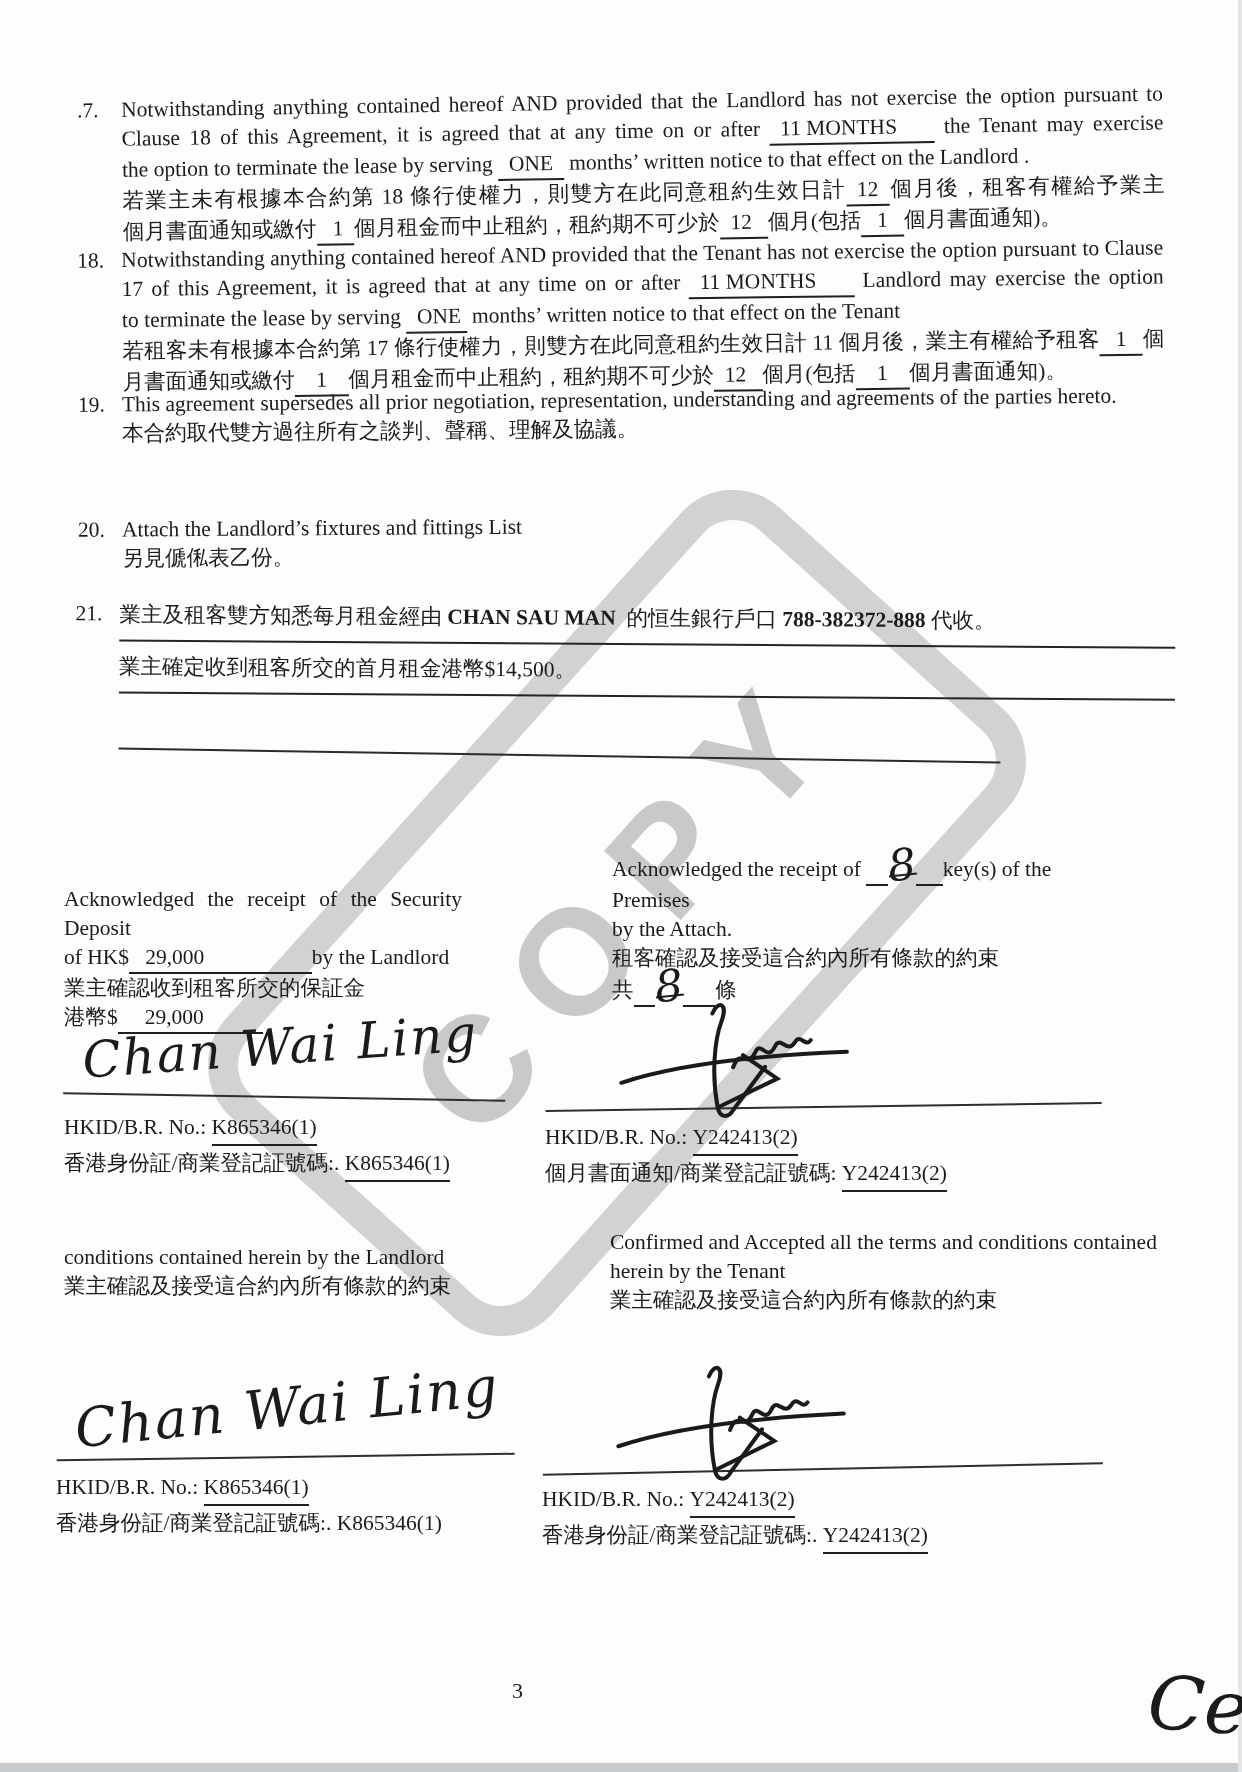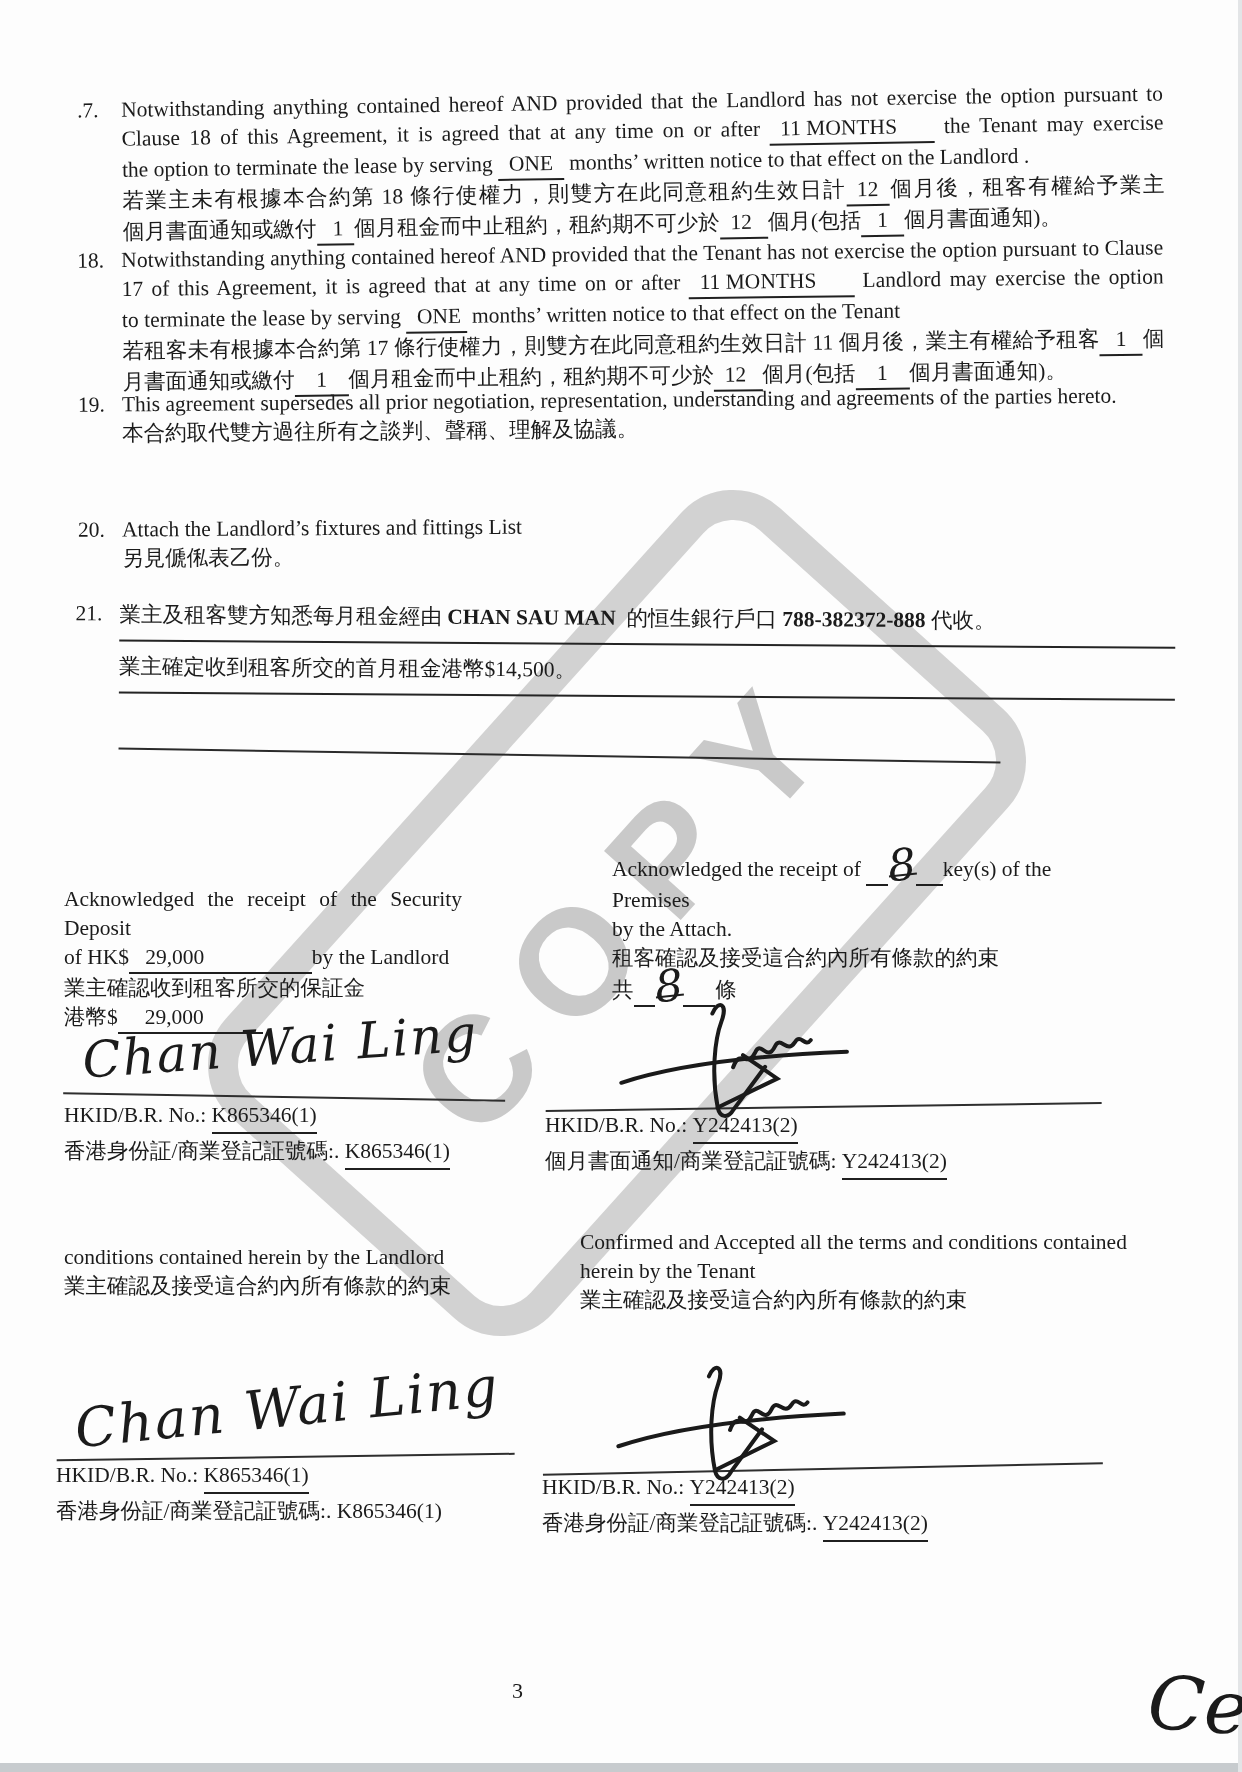--- a/index.html
+++ b/index.html
@@ -60,28 +60,28 @@
     display:inline-block;transform:rotate(-5deg);letter-spacing:2px;
     margin-left:18px;
   }
   .id-lines .line{line-height:34px;}
   #sig1-l{left:64px;top:1000px;width:442px;}
   #sig1-l .sig-wrap{height:96px;transform:rotate(1deg);}
   #sig1-l .sig-text{margin-top:18px;}
   #sig1-r{left:545px;top:1008px;width:556px;}
   #sig1-r .sig-wrap{height:98px;transform:rotate(-0.8deg);}
   #conf-l{left:64px;top:1243px;width:400px;}
-  #conf-r{left:580px;top:1228px;width:562px;}
+  #conf-r{left:610px;top:1228px;width:562px;}
   #sig2-l{left:56px;top:1362px;width:458px;}
   #sig2-l .sig-wrap{height:94px;transform:rotate(-0.8deg);}
   #sig2-l .sig-text{margin-top:14px;font-size:54px;}
   #sig2-r{left:542px;top:1382px;width:560px;}
   #sig2-r .sig-wrap{height:86px;transform:rotate(-1.2deg);}
   .scrawl{position:absolute;left:70px;bottom:-28px;}
-  .id-lines{margin-top:0;}
+  .id-lines{margin-top:12px;}
   
   #page-num{left:512px;top:1678px;font-size:22px;}
   #corner-mark{
     left:1148px;top:1662px;font-family:"DejaVu Serif",serif;font-style:italic;
     font-size:74px;transform:rotate(4deg);
   }
   
   #edge-bottom{left:0;bottom:0;width:1242px;height:9px;background:#c7cbce;}
   #edge-right{right:0;top:0;width:4px;height:1772px;background:#e3e5e7;}
 </style>

